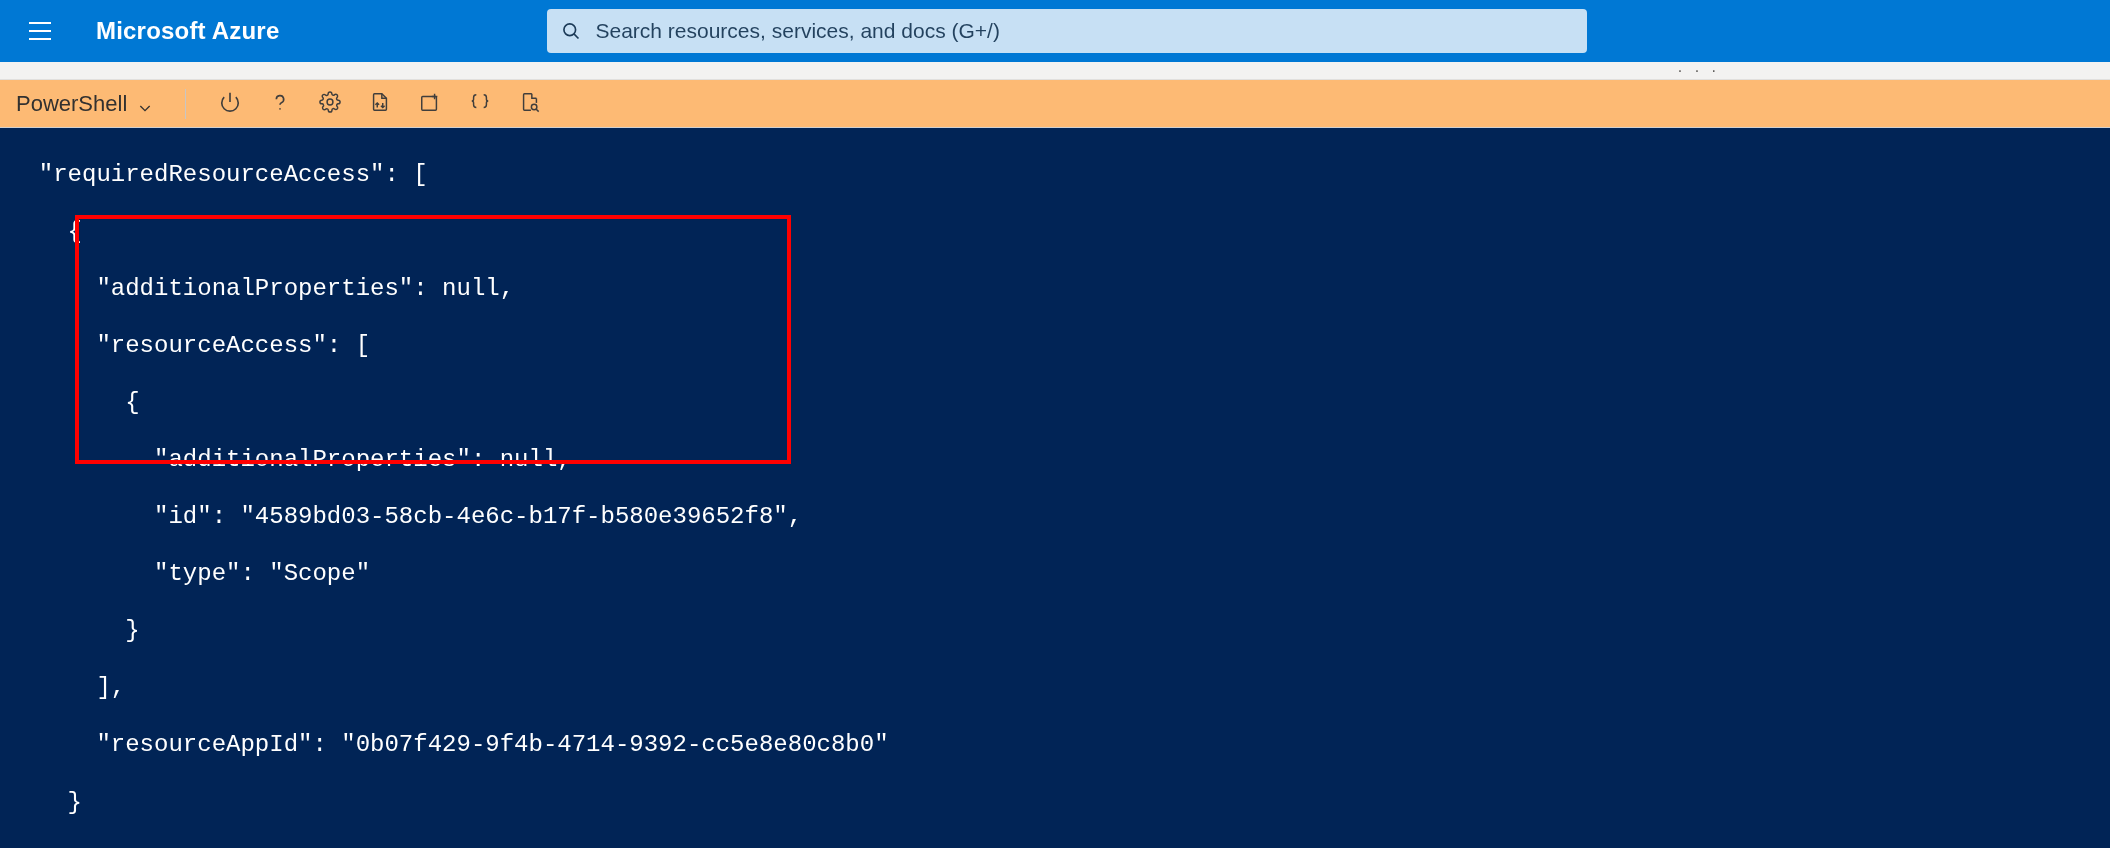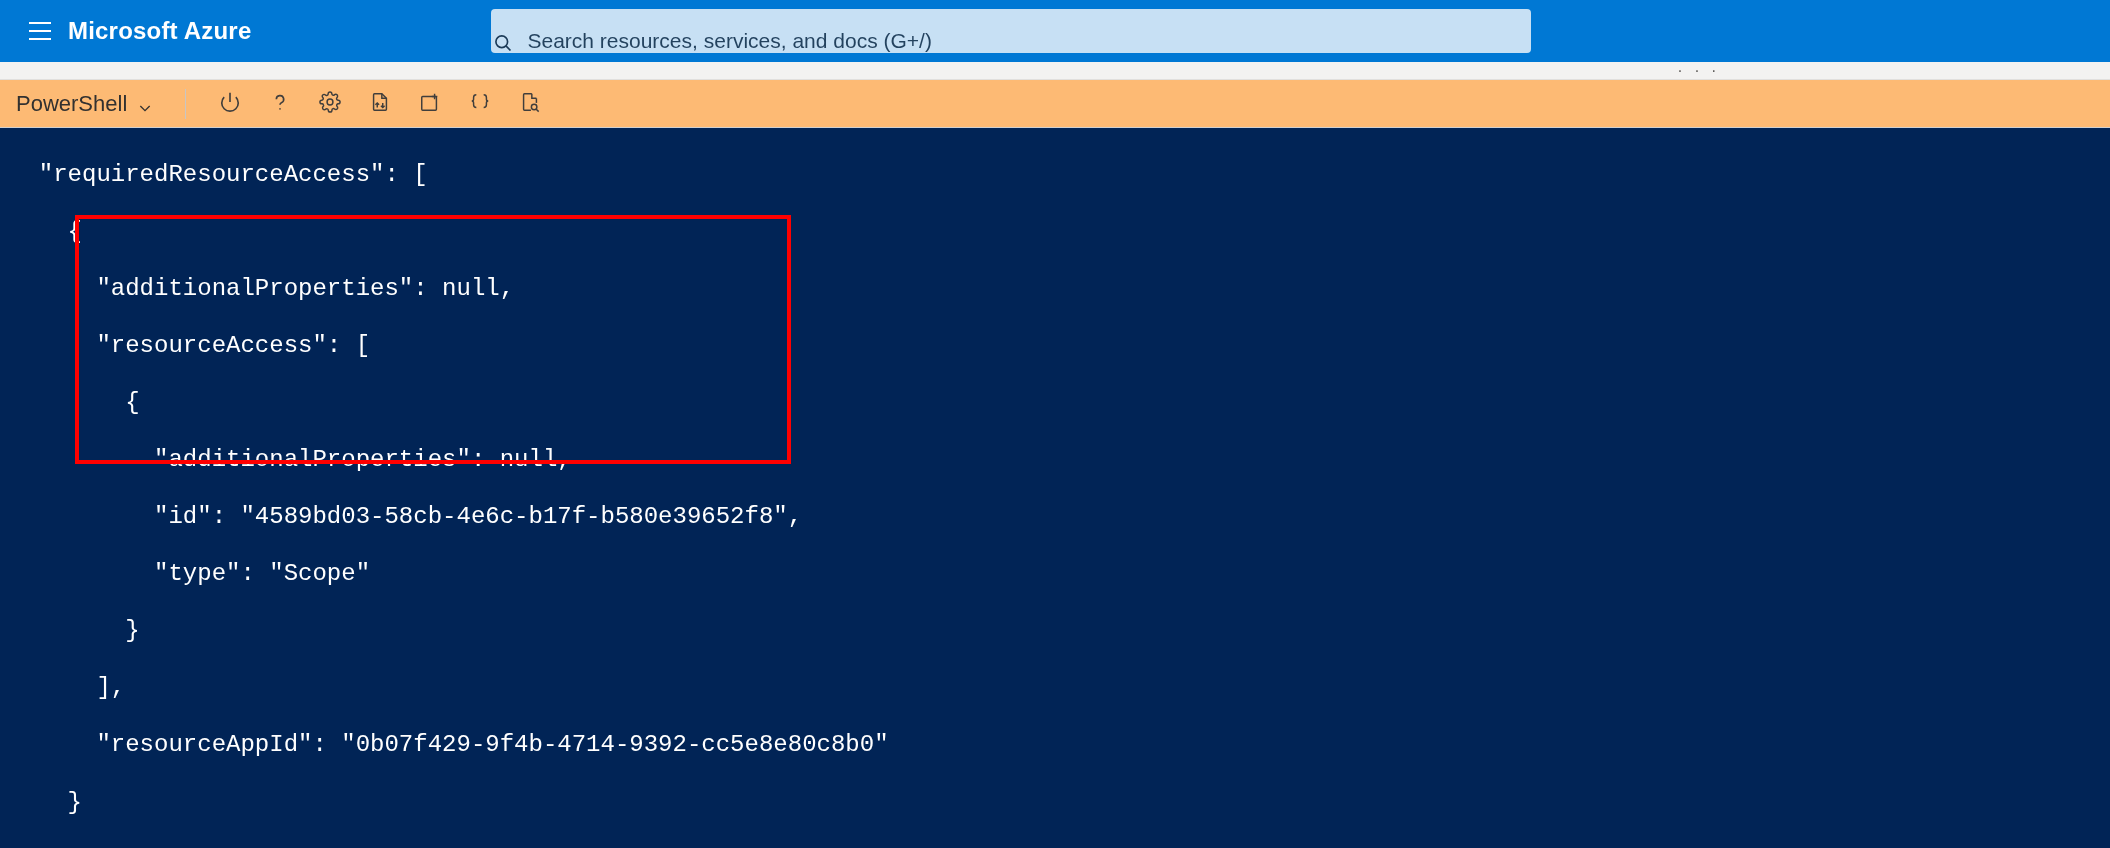--- a/index.html
+++ b/index.html
@@ -11,20 +11,21 @@
       overflow: hidden;
     }
 
     
     .top-bar {
       height: 62px;
       background: #0078d4;
       display: flex;
       align-items: center;
       padding: 0 12px 0 20px;
+      gap: 28px;
     }
     .hamburger {
       width: 40px; height: 40px;
       display: flex; flex-direction: column;
       justify-content: center; align-items: center;
       gap: 6px;
       cursor: pointer;
     }
     .hamburger span {
       display: block; width: 22px; height: 2px;
@@ -43,22 +44,22 @@
       display: flex;
       justify-content: flex-start;
       margin-left: 240px;
     }
     .search-box {
       width: 1040px;
       height: 44px;
       background: #c7e0f4;
       border-radius: 4px;
       display: flex;
-      align-items: flex-end;
-      padding: 0 2px;
+      align-items: center;
+      padding: 0 14px;
       gap: 14px;
       color: #243a5e;
     }
     .search-icon svg { display: block; }
     .search-input {
       flex: 1;
       background: transparent;
       border: none;
       outline: none;
       color: #1b3a57;

